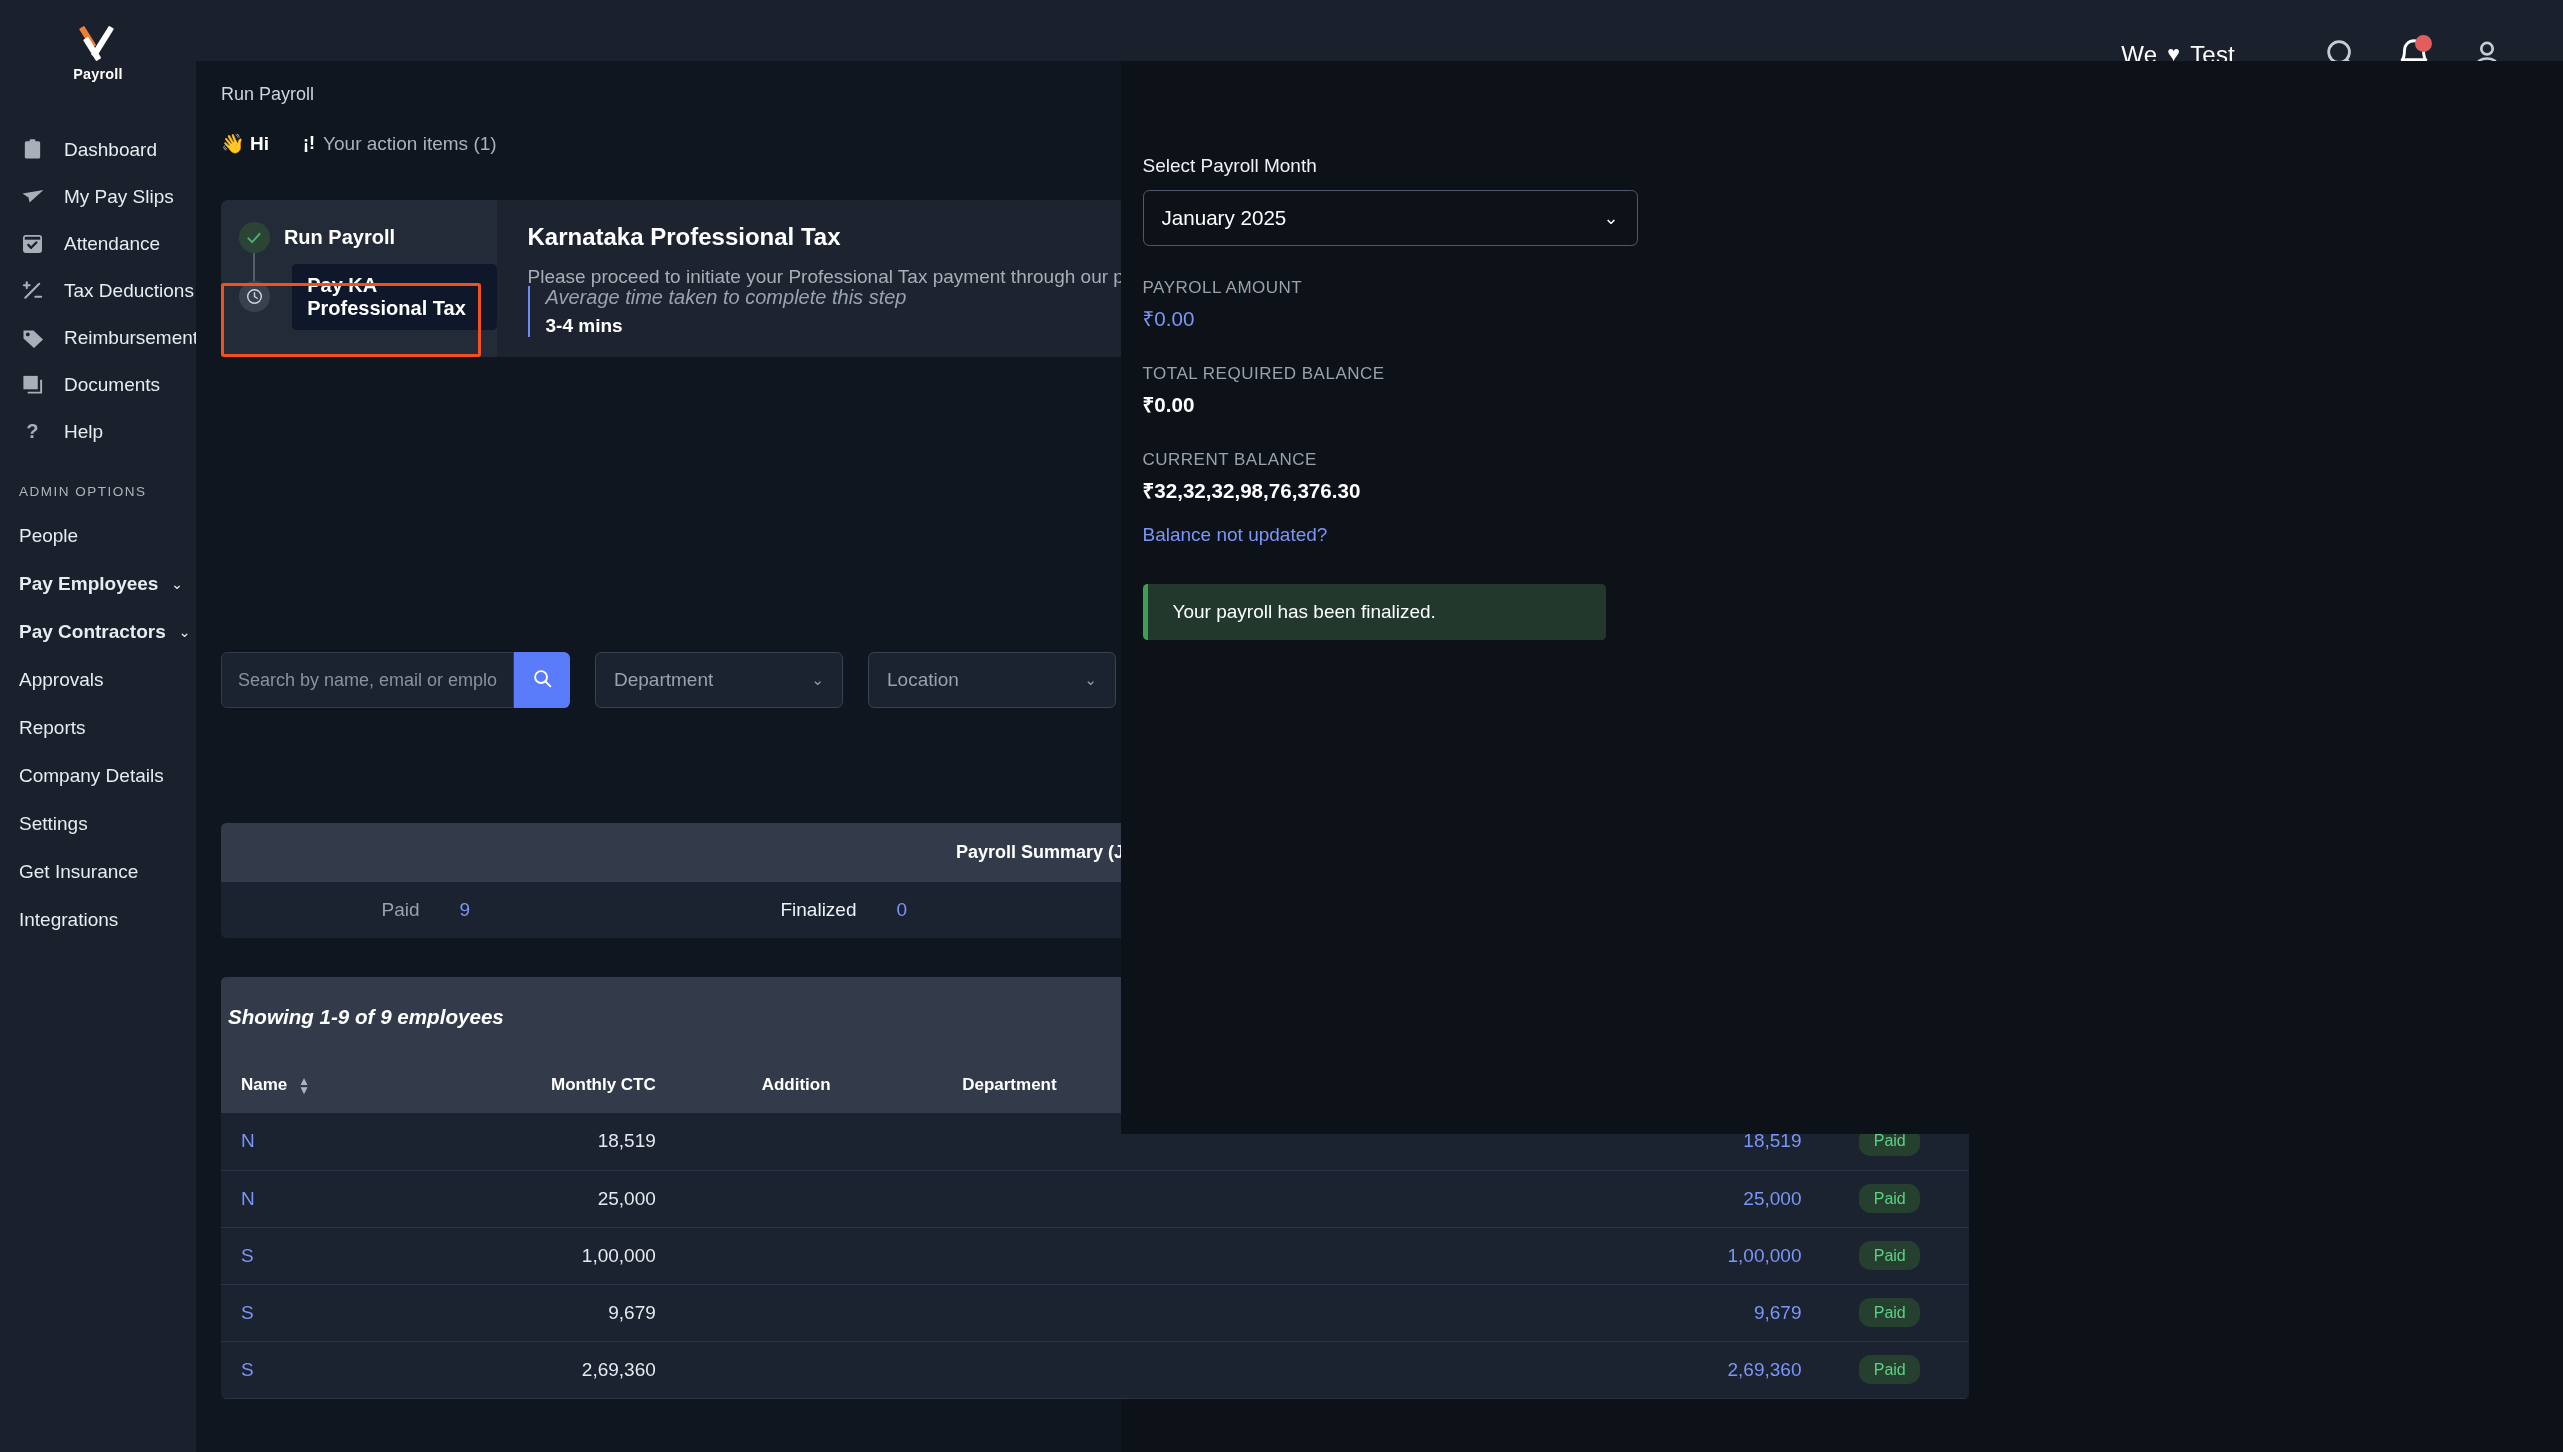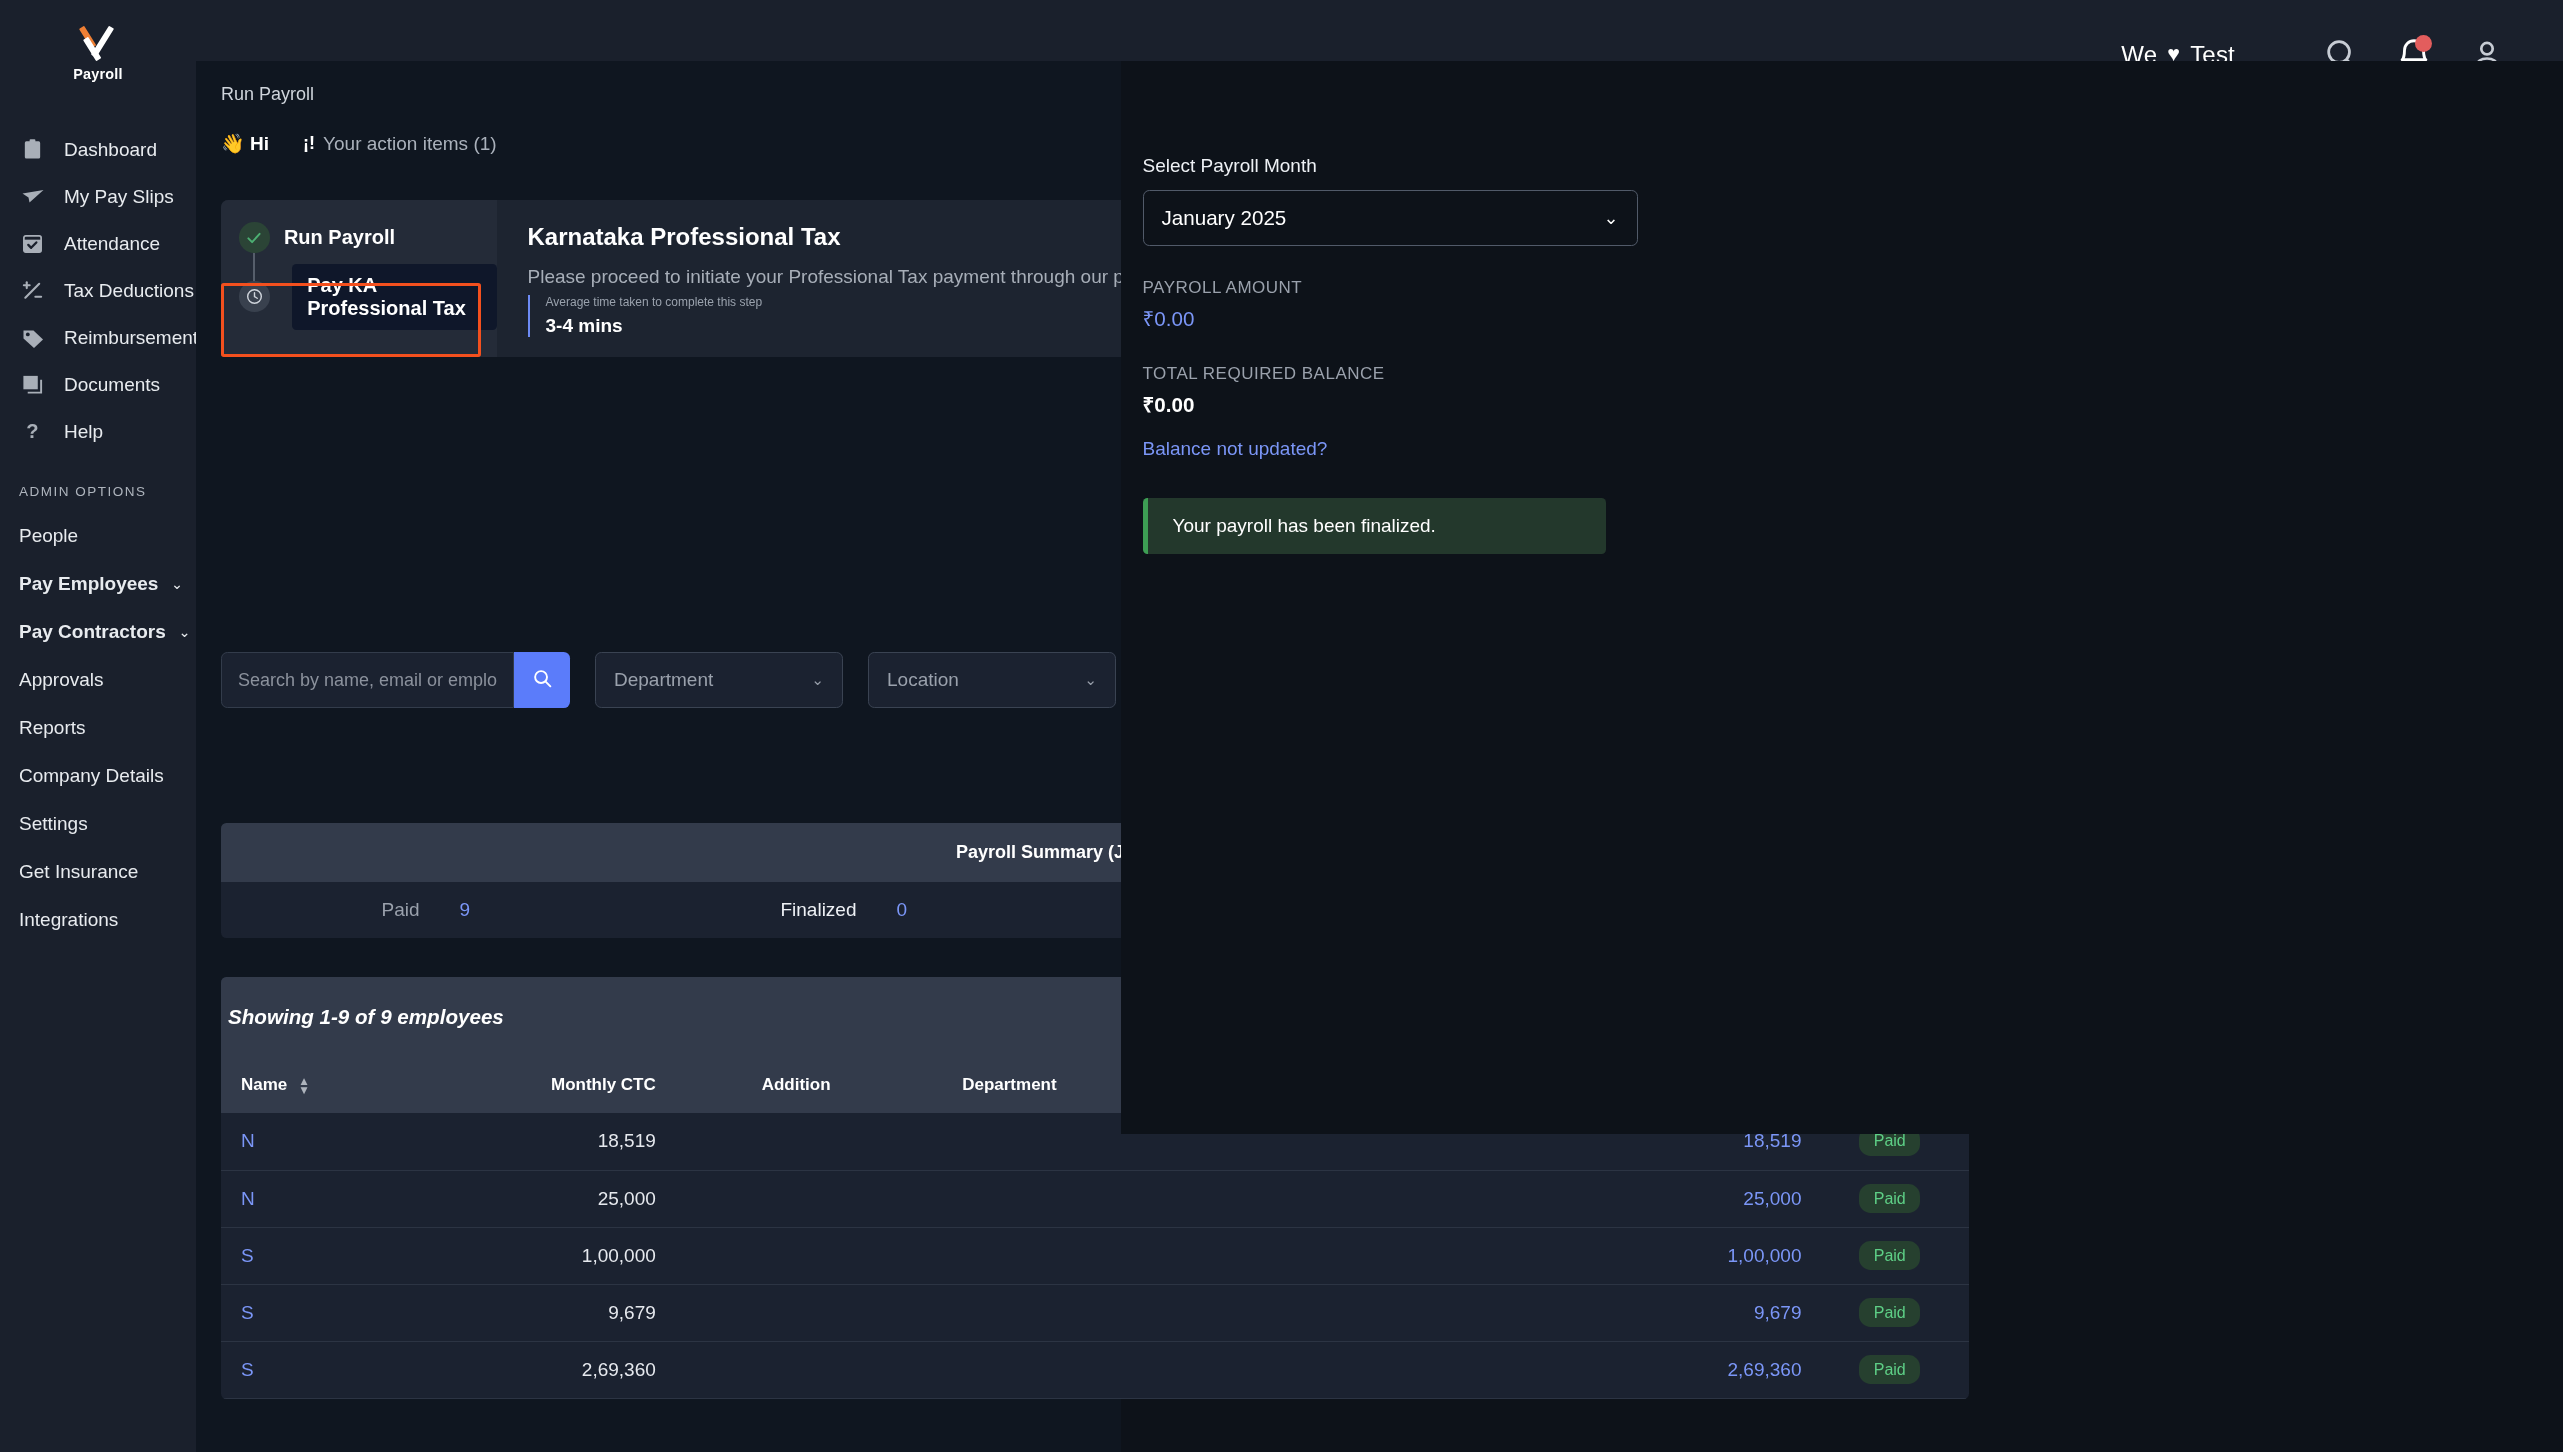--- a/index.html
+++ b/index.html
@@ -101,21 +101,21 @@
     background: #0f172a; border-radius: 4.5px; padding: 10px 15.3px; color: #ffffff; font-size: 20px; font-weight: 700; margin-left: 8px;
   }
   .highlight-box {
     position: absolute; left: 0px; top: 83px; width: 260px; height: 74px;
     border: 3.6px solid #f4501e; border-radius: 2.7px; z-index: 5; pointer-events: none;
   }
   .detail-pane { flex: 1; padding: 23px 30.5px 0 30.5px; position: relative; }
   .detail-title { color: #ffffff; font-size: 24px; font-weight: 700; margin-bottom: 12.6px; }
   .detail-desc { color: #a7aeb8; font-size: 19px; line-height: 1.38; max-width: 1005px; }
   .avg-row { position: absolute; left: 30.5px; bottom: 20px; border-left: 2.7px solid #6d8bf5; padding-left: 16px; }
-  .avg-label { color: #9aa2ad; font-size: 12px; margin-bottom: 6.3px; }
+  .avg-label { color: #9aa2ad; font-size: 20px; margin-bottom: 6.3px; font-style: italic; }
   .avg-value { color: #ffffff; font-size: 19px; font-weight: 700; }
   .initiate-btn {
     position: absolute; right: 30.5px; bottom: 20px;
     background: #5b7cfa; color: #ffffff; border: none; border-radius: 6.3px;
     width: 81px; height: 56px; font-size: 18px; font-family: inherit; cursor: pointer;
   }
 
   
   .filter-row { position: absolute; left: 25px; top: 591px; display: flex; align-items: center; gap: 25px; }
   .search-wrap { display: flex; }
@@ -529,20 +529,24 @@
       <div class="rp-block">
         <div class="rp-cap">PAYROLL AMOUNT</div>
         <div class="rp-val blue">₹0.00</div>
       </div>
 
       <div class="rp-block">
         <div class="rp-cap">TOTAL REQUIRED BALANCE</div>
         <div class="rp-val">₹0.00</div>
       </div>
 
+      <div class="rp-block">
+        <div class="rp-cap">CURRENT BALANCE</div>
+        <div class="rp-val">₹32,32,32,98,76,376.30</div>
+      </div>
 
       <div class="rp-link">Balance not updated?</div>
 
       <div class="alert">
         <span class="txt">Your payroll has been finalized.</span>
       </div>
     </div>
   </div>
 
 </div>

